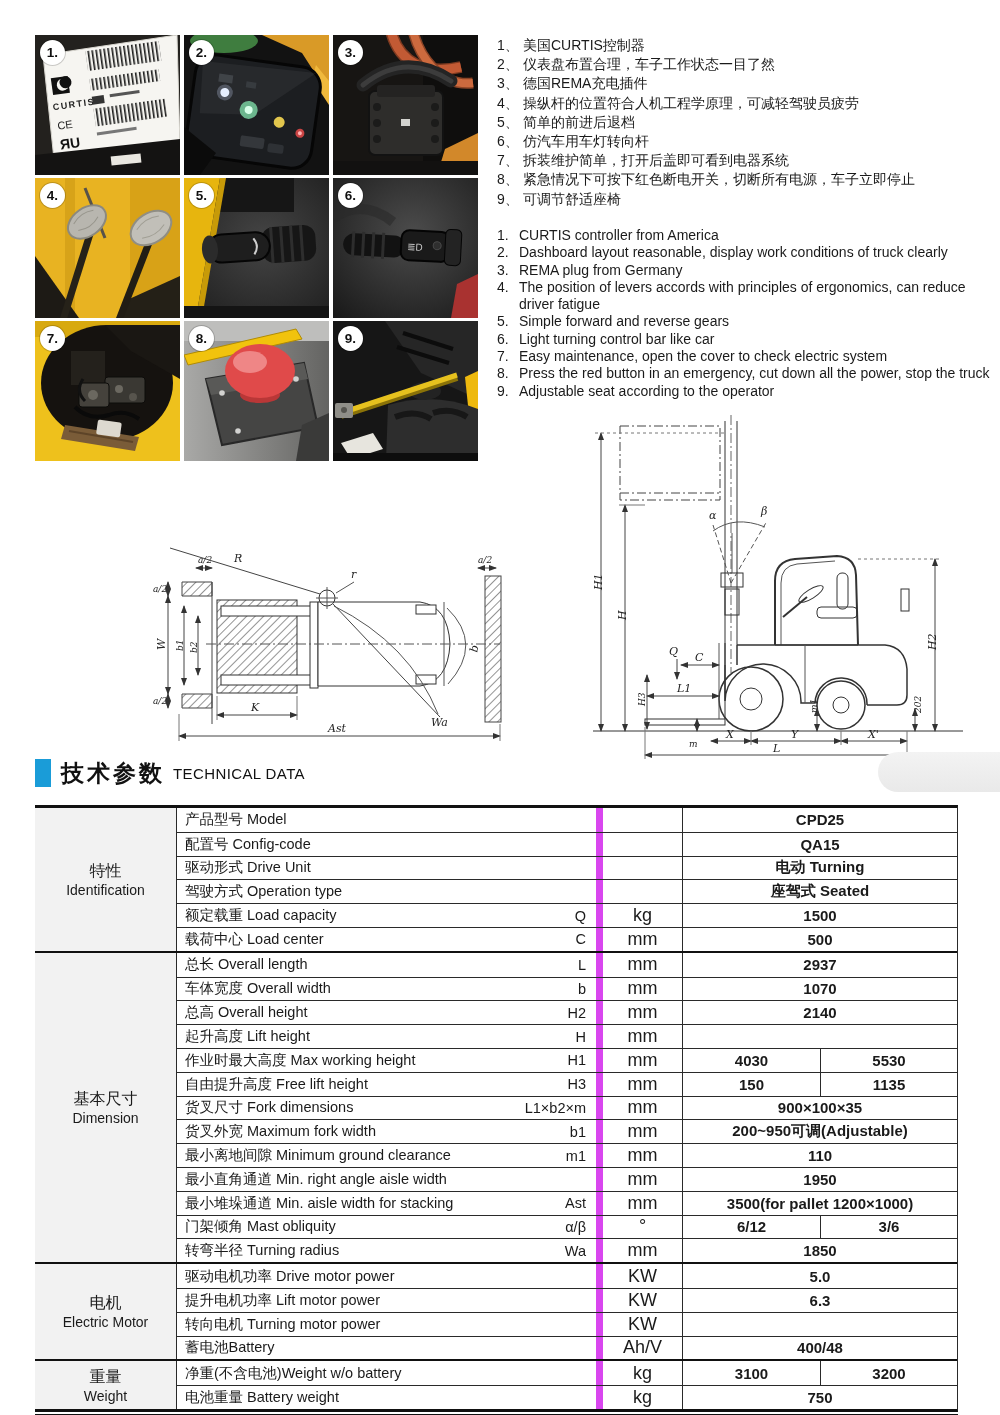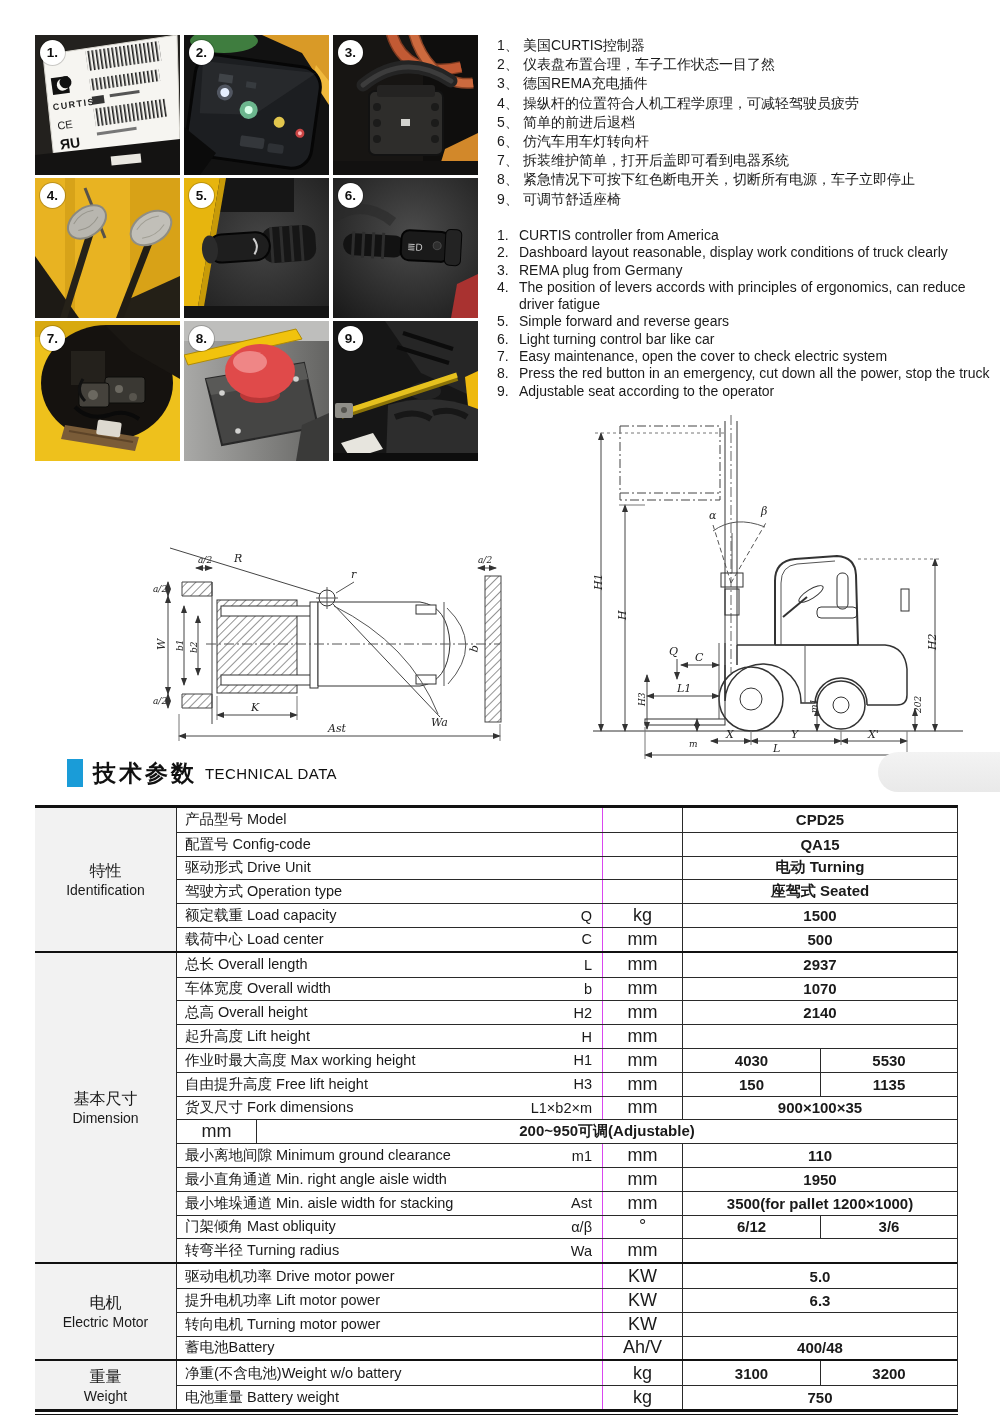--- a/index.html
+++ b/index.html
@@ -17,21 +17,21 @@
     text-align:center;box-shadow:0 0 0 1px rgba(0,0,0,.18);}
   
   .feat-list{position:absolute;left:497px;width:500px;}
   .cn-list{top:36px;font-size:14px;line-height:19.2px;}
   .en-list{top:227px;font-size:14px;line-height:17.3px;}
   .feat{display:flex;}
   .feat .num{flex:none;width:26px;}
   .en-list .feat .num{width:22px;}
   .feat .txt{flex:1;}
   
-  .heading{position:absolute;left:35px;top:757px;height:32px;display:flex;align-items:center;margin-left:32px;}
+  .heading{position:absolute;left:35px;top:757px;height:32px;display:flex;align-items:center;}
   .blue-sq{width:16px;height:28px;background:#1a9cd8;margin-right:10px;}
   .h-cn{font-size:23px;font-weight:bold;letter-spacing:3px;color:#111;}
   .h-en{font-size:15px;color:#111;margin-left:8px;letter-spacing:.4px;}
   .h-deco{position:absolute;left:878px;top:752px;width:122px;height:40px;
     background:linear-gradient(180deg,#f3f3f3,#e9e9e9);border-radius:22px 0 0 22px;}
   
   .drawing{position:absolute;}
   .drawing svg{display:block;}
   .dim-label{font-family:"DejaVu Serif", serif;font-style:italic;font-size:11px;fill:#222;}
   .dim-small{font-family:"DejaVu Serif", serif;font-style:italic;font-size:9px;fill:#222;}
@@ -45,21 +45,21 @@
   .sec-label{position:absolute;left:0;top:0;bottom:0;width:142px;background:#f2f2f2;
     border-right:1px solid #2a2a2a;box-sizing:border-box;
     display:flex;flex-direction:column;align-items:center;justify-content:center;}
   .sec-label .cn{font-size:16px;}
   .sec-label .en{font-size:14px;}
   .rows{margin-left:142px;}
   .row{display:flex;height:23.8px;align-items:stretch;box-sizing:border-box;}
   .row + .row{border-top:1px solid #2a2a2a;}
   .c-name{width:426px;box-sizing:border-box;display:flex;justify-content:space-between;
     align-items:center;padding:0 10px 0 8px;font-size:14.5px;white-space:nowrap;
-    border-right:1px solid #d946ef;}
+    border-right:7px solid #d946ef;}
   .c-name .sym{font-size:14.5px;}
   .c-unit{width:80px;box-sizing:border-box;display:flex;align-items:center;justify-content:center;
     font-size:18px;border-right:1px solid #2a2a2a;}
   .c-val{flex:1;display:flex;align-items:stretch;font-size:15px;font-weight:bold;}
   .c-val .whole{flex:1;display:flex;align-items:center;justify-content:center;}
   .c-val .half{width:50%;display:flex;align-items:center;justify-content:center;box-sizing:border-box;}
   .c-val .half + .half{border-left:1px solid #2a2a2a;}
 </style>
 </head>
 <body>
@@ -668,20 +668,24 @@
           <div class="c-name">
             <span>货叉尺寸 Fork dimensions</span>
             <span class="sym">L1×b2×m</span>
           </div>
           <div class="c-unit">mm</div>
           <div class="c-val">
             <span class="whole">900×100×35</span>
           </div>
         </div>
         <div class="row">
+          <div class="c-name">
+            <span>货叉外宽 Maximum fork width</span>
+            <span class="sym">b1</span>
+          </div>
           <div class="c-unit">mm</div>
           <div class="c-val">
             <span class="whole">200~950可调(Adjustable)</span>
           </div>
         </div>
         <div class="row">
           <div class="c-name">
             <span>最小离地间隙 Minimum ground clearance</span>
             <span class="sym">m1</span>
           </div>
@@ -720,20 +724,23 @@
             <span class="half">6/12</span>
             <span class="half">3/6</span>
           </div>
         </div>
         <div class="row">
           <div class="c-name">
             <span>转弯半径 Turning radius</span>
             <span class="sym">Wa</span>
           </div>
           <div class="c-unit">mm</div>
+          <div class="c-val">
+            <span class="whole">1850</span>
+          </div>
         </div>
       </div>
     </div>
     <div class="sec">
       <div class="sec-label">
         <span class="cn">电机</span>
         <span class="en">Electric Motor</span>
       </div>
       <div class="rows">
         <div class="row">

